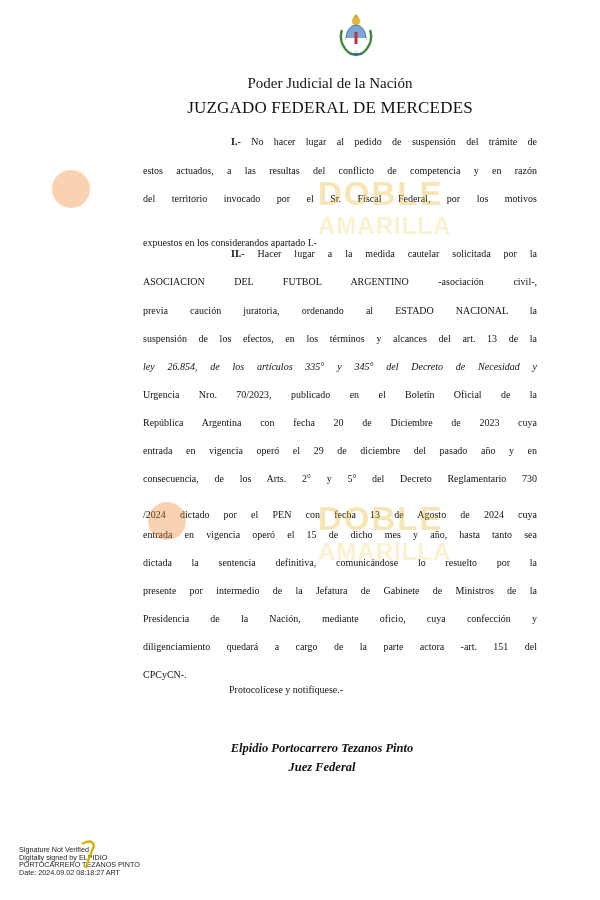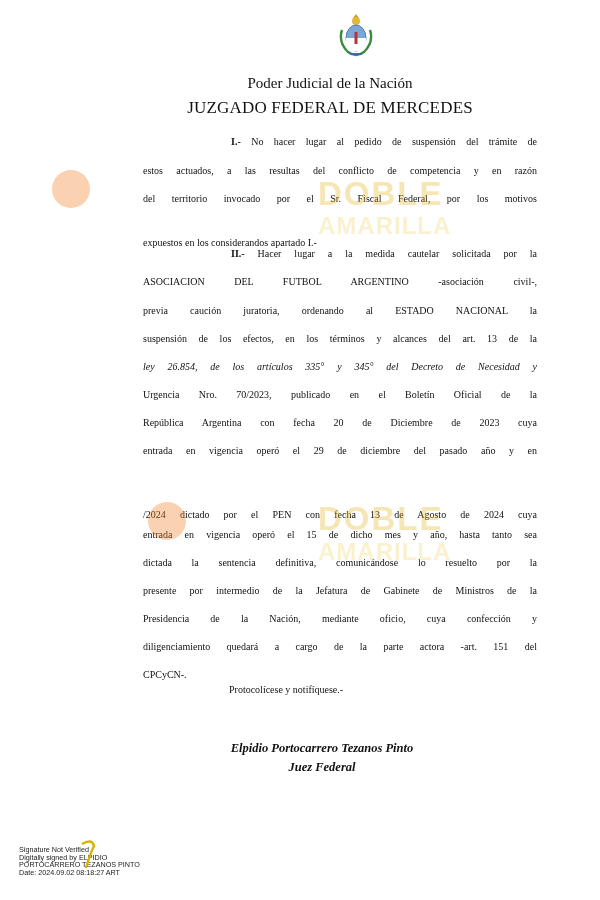--- a/index.html
+++ b/index.html
@@ -53,20 +53,21 @@
     <span class="bold">II.-</span>
     <span>Hacer lugar a la medida cautelar solicitada por la</span>
   </div>
   <div class="line just" style="top:273px;">ASOCIACION DEL FUTBOL ARGENTINO -asociación civil-,</div>
   <div class="line just" style="top:302px;">previa caución juratoria, ordenando al ESTADO NACIONAL la</div>
   <div class="line just" style="top:330px;">suspensión de los efectos, en los términos y alcances del art. 13 de la</div>
   <div class="line just" style="top:358px;font-style:italic;">ley 26.854, de los artículos 335° y 345° del Decreto de Necesidad y</div>
   <div class="line just" style="top:386px;">Urgencia Nro. 70/2023, publicado en el Boletín Oficial de la</div>
   <div class="line just" style="top:414px;">República Argentina con fecha 20 de Diciembre de 2023 cuya</div>
   <div class="line just" style="top:442px;">entrada en vigencia operó el 29 de diciembre del pasado año y en</div>
+  <div class="line just" style="top:470px;">consecuencia, de los Arts. 2° y 5° del Decreto Reglamentario 730</div>
   <div class="line just" style="top:506px;">/2024 dictado por el PEN con fecha 13 de Agosto de 2024 cuya</div>
   <div class="line just" style="top:526px;">entrada en vigencia operó el 15 de dicho mes y año, hasta tanto sea</div>
   <div class="line just" style="top:582px;">presente por intermedio de la Jefatura de Gabinete de Ministros de la</div>
   <div class="line just" style="top:554px;">dictada la sentencia definitiva, comunicándose lo resuelto por la</div>
   <div class="line just" style="top:610px;">Presidencia de la Nación, mediante oficio, cuya confección y</div>
   <div class="line just" style="top:638px;">diligenciamiento quedará a cargo de la parte actora -art. 151 del</div>
   <div class="line" style="left:143px; top:666px;">CPCyCN-.</div>
 
   <div class="line" style="left:229px; top:680px; top:681px;">Protocolícese y notifíquese.-</div>
 

